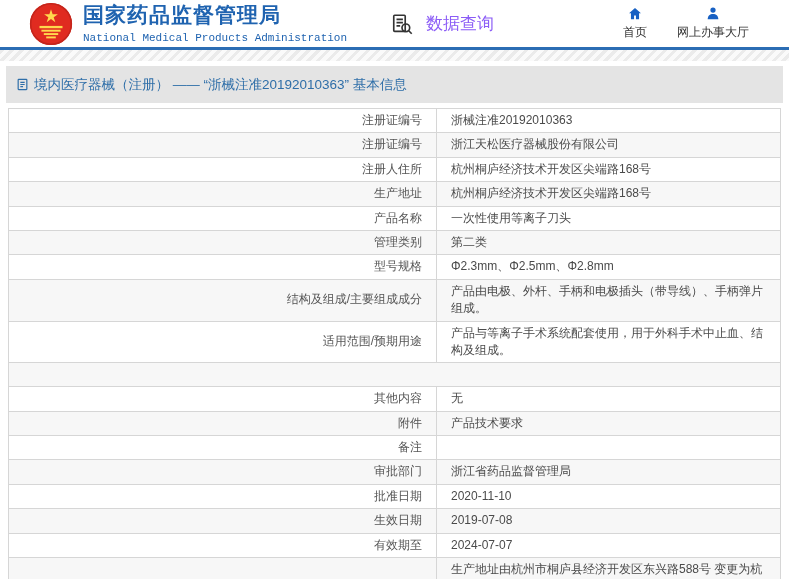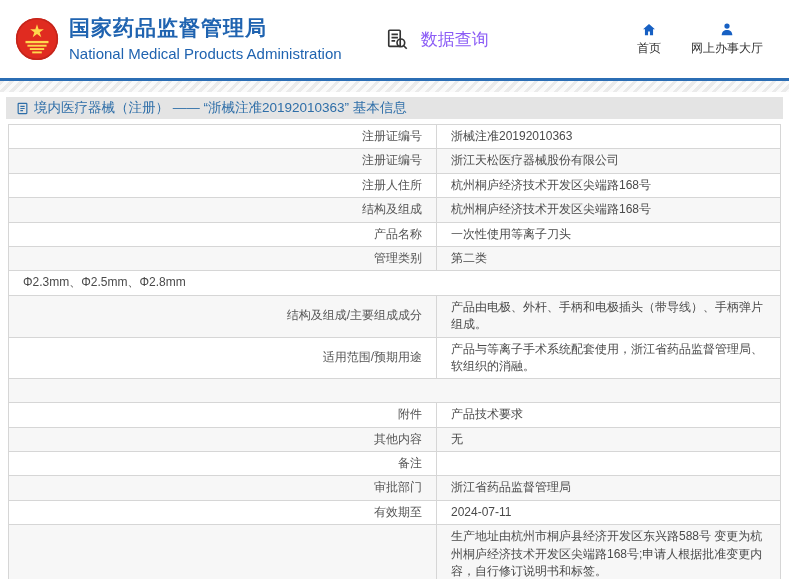--- a/index.html
+++ b/index.html
@@ -15,39 +15,39 @@
   }
   *{margin:0;padding:0;box-sizing:border-box;}
   html,body{background:#fff;}
   body{
     width:789px;height:579px;overflow:hidden;
     font-family:"Liberation Sans","DejaVu Sans",sans-serif;
     color:var(--text);
   }
   
   .site-header{
-    height:78px;display:flex;align-items:center;padding:0 14px;background:#fff;
+    height:47px;display:flex;align-items:center;padding:0 28px;background:#fff;
   }
   .logo-group{display:flex;align-items:center;gap:9px;cursor:pointer;}
   .org-title{font-size:21px;font-weight:bold;color:var(--brand-blue);letter-spacing:1px;line-height:1.1;}
-  .org-sub{font-size:15px;color:var(--brand-blue);margin-top:6px;}
+  .org-sub{font-size:11px;color:var(--brand-blue);margin-top:6px;font-family:Liberation Mono, monospace;}
   .data-query{display:flex;align-items:center;gap:13px;margin-left:44px;font-size:17px;color:#8b5cf6;cursor:pointer;}
   .top-nav{margin-left:auto;display:flex;gap:30px;padding-right:12px;}
   .nav-item{display:flex;flex-direction:column;align-items:center;gap:3px;font-size:12px;color:#333;text-decoration:none;cursor:pointer;}
   .nav-item svg{display:block;}
   
   .blue-line{height:3px;background:var(--divider-blue);}
   .hatch-band{
     height:11px;
     background:repeating-linear-gradient(135deg,#ebebeb 0 3px,#fafafa 3px 7px);
   }
   .gap{height:5px;background:#fff;}
   
   .breadcrumb-bar{
-    height:22px;margin:0 6px;background:var(--bar-bg);
+    height:37px;margin:0 6px;background:var(--bar-bg);
     display:flex;align-items:center;gap:5px;padding:0 10px;
     font-size:13.5px;color:var(--bar-text);
   }
   
   .info-table{
     margin:5px 8px 0 8px;
     border:1px solid var(--border);
     border-bottom:none;
     font-size:12px;
   }
@@ -136,83 +136,98 @@
         <div class="tcell tvalue">浙江天松医疗器械股份有限公司</div>
       </div>
       <div class="trow">
         <div class="tcell tlabel">
           <span>注册人住所</span>
         </div>
         <div class="tcell tvalue">杭州桐庐经济技术开发区尖端路168号</div>
       </div>
       <div class="trow">
         <div class="tcell tlabel">
-          <span>结构及组成</span>
+          <span>生产地址</span>
         </div>
         <div class="tcell tvalue">杭州桐庐经济技术开发区尖端路168号</div>
       </div>
       <div class="trow">
         <div class="tcell tlabel">
           <span>产品名称</span>
         </div>
         <div class="tcell tvalue">一次性使用等离子刀头</div>
       </div>
       <div class="trow">
         <div class="tcell tlabel">
           <span>管理类别</span>
         </div>
         <div class="tcell tvalue">第二类</div>
       </div>
       <div class="trow">
+        <div class="tcell tlabel">
+          <span>型号规格</span>
+        </div>
         <div class="tcell tvalue">Φ2.3mm、Φ2.5mm、Φ2.8mm</div>
       </div>
       <div class="trow">
         <div class="tcell tlabel">
           <span>结构及组成/主要组成成分</span>
         </div>
         <div class="tcell tvalue">产品由电极、外杆、手柄和电极插头（带导线）、手柄弹片组成。</div>
       </div>
       <div class="trow">
         <div class="tcell tlabel">
           <span>适用范围/预期用途</span>
         </div>
-        <div class="tcell tvalue">产品与等离子手术系统配套使用，浙江省药品监督管理局、软组织的消融。</div>
+        <div class="tcell tvalue">产品与等离子手术系统配套使用，用于外科手术中止血、结构及组成。</div>
       </div>
       <div class="trow">
         <div class="tcell tvalue"></div>
       </div>
       <div class="trow">
         <div class="tcell tlabel">
+          <span>其他内容</span>
+        </div>
+        <div class="tcell tvalue">无</div>
+      </div>
+      <div class="trow">
+        <div class="tcell tlabel">
           <span>附件</span>
         </div>
         <div class="tcell tvalue">产品技术要求</div>
       </div>
       <div class="trow">
         <div class="tcell tlabel">
-          <span>其他内容</span>
-        </div>
-        <div class="tcell tvalue">无</div>
-      </div>
-      <div class="trow">
-        <div class="tcell tlabel">
           <span>备注</span>
         </div>
         <div class="tcell tvalue"></div>
       </div>
       <div class="trow">
         <div class="tcell tlabel">
           <span>审批部门</span>
         </div>
         <div class="tcell tvalue">浙江省药品监督管理局</div>
       </div>
       <div class="trow">
         <div class="tcell tlabel">
+          <span>批准日期</span>
+        </div>
+        <div class="tcell tvalue">2020-11-10</div>
+      </div>
+      <div class="trow">
+        <div class="tcell tlabel">
+          <span>生效日期</span>
+        </div>
+        <div class="tcell tvalue">2019-07-08</div>
+      </div>
+      <div class="trow">
+        <div class="tcell tlabel">
           <span>有效期至</span>
         </div>
-        <div class="tcell tvalue">2024-07-11</div>
+        <div class="tcell tvalue">2024-07-07</div>
       </div>
       <div class="trow">
         <div class="tcell tlabel"></div>
         <div class="tcell tvalue">生产地址由杭州市桐庐县经济开发区东兴路588号 变更为杭州桐庐经济技术开发区尖端路168号;申请人根据批准变更内容，自行修订说明书和标签。</div>
       </div>
     </div>
 
 </div>
 
 </body></html>

